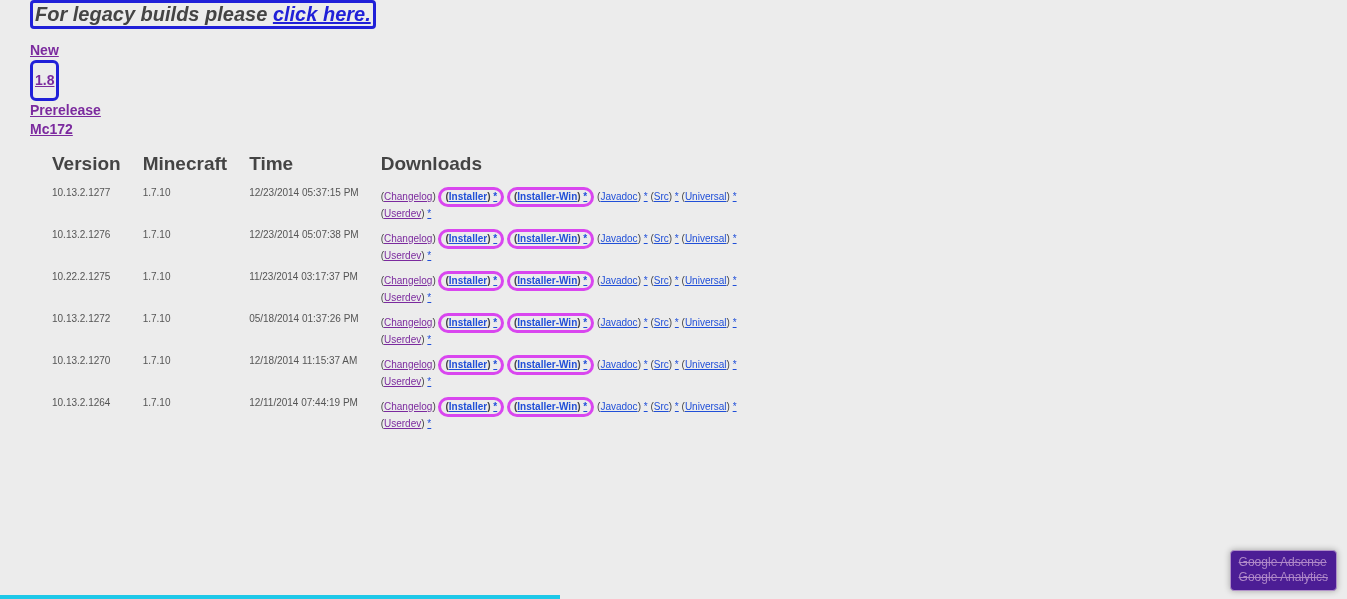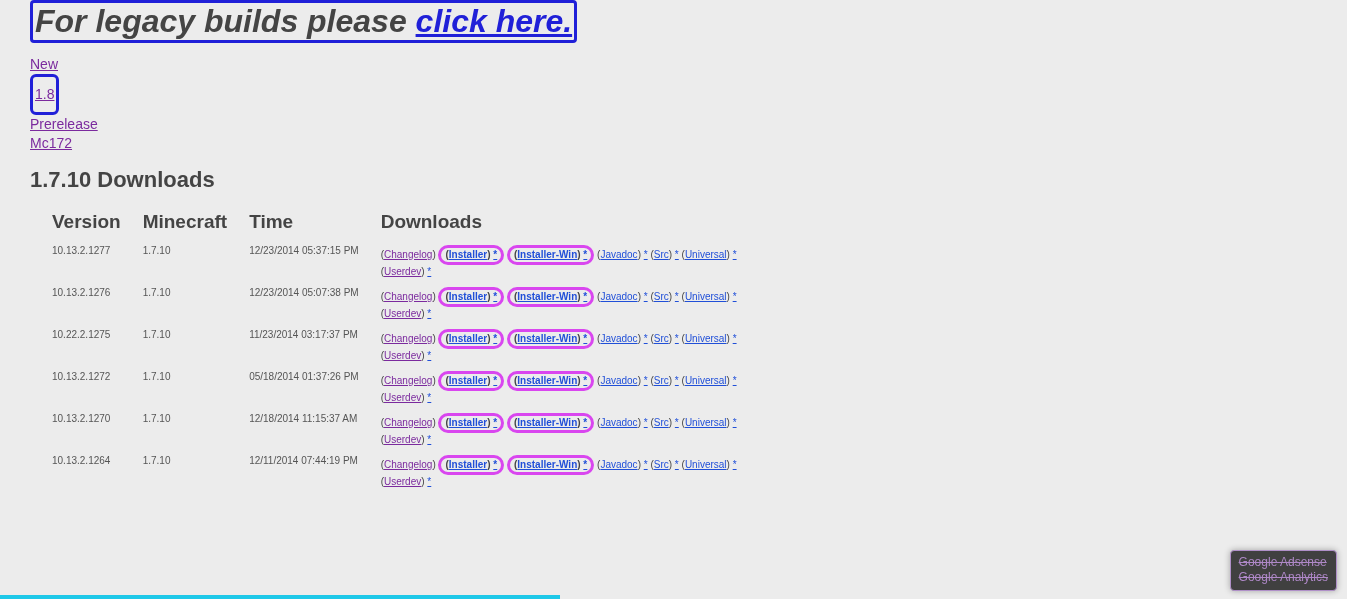--- a/index.html
+++ b/index.html
@@ -8,37 +8,37 @@
       padding: 0;
       font-family: Verdana, Arial, sans-serif;
       background: #ececec;
       color: #444;
       font-size: 14px;
       width: 1347px;
     }
     .content { padding: 0 30px 0 30px; }
     h2.legacy {
       margin: 0 0 4px 0;
-      font-size: 32px;
+      font-size: 20px;
       font-weight: bold;
       font-style: italic;
       color: #444;
       display: inline-block;
       border: 3px solid #2020d8;
       border-radius: 4px;
       padding: 0 2px;
     }
     h2.legacy a { color: #2020d8; text-decoration: underline; }
     h2.branches {
       margin: 14px 0 18px 0;
       font-size: 22px;
       font-weight: bold;
       color: #444;
     }
-    .branch-links { margin: 8px 0 10px 0; line-height: 1.35; }
+    .branch-links { margin: 8px 0 10px 0; line-height: 1.35; font-weight: bold; }
     .branch-links a {
       color: #7b2a9e;
       text-decoration: underline;
     }
     .branch-1-8 {
       display: inline-block;
       border: 3px solid #2020d8;
       border-radius: 6px;
       padding: 8px 2px;
     }
@@ -85,21 +85,21 @@
       bottom: 0;
       left: 0;
       width: 560px;
       height: 4px;
       background: #1ec8e8;
     }
     .ghostery {
       position: fixed;
       bottom: 8px;
       right: 10px;
-      background: #404040;
+      background: #4c1d95;
       border: 1px solid #b090c8;
       border-radius: 4px;
       padding: 4px 8px;
       color: #af88c8;
       font-size: 12px;
       line-height: 1.3;
       text-decoration: line-through;
       box-shadow: 0 0 6px rgba(0,0,0,.3);
     }
   </style>
@@ -112,21 +112,20 @@
   </h2>
 
 
   <div class="branch-links">
     <a href="#">New</a><br>
     <span class="branch-1-8"><a href="#">1.8</a></span><br>
     <a href="#">Prerelease</a><br>
     <a href="#">Mc172</a>
   </div>
 
-  <h2 class="dl-heading">1.7.10 Downloads</h2>
 
   <table class="dl">
     <thead>
       <tr>
         <th>Version</th>
         <th>Minecraft</th>
         <th>Time</th>
         <th>Downloads</th>
       </tr>
     </thead>

